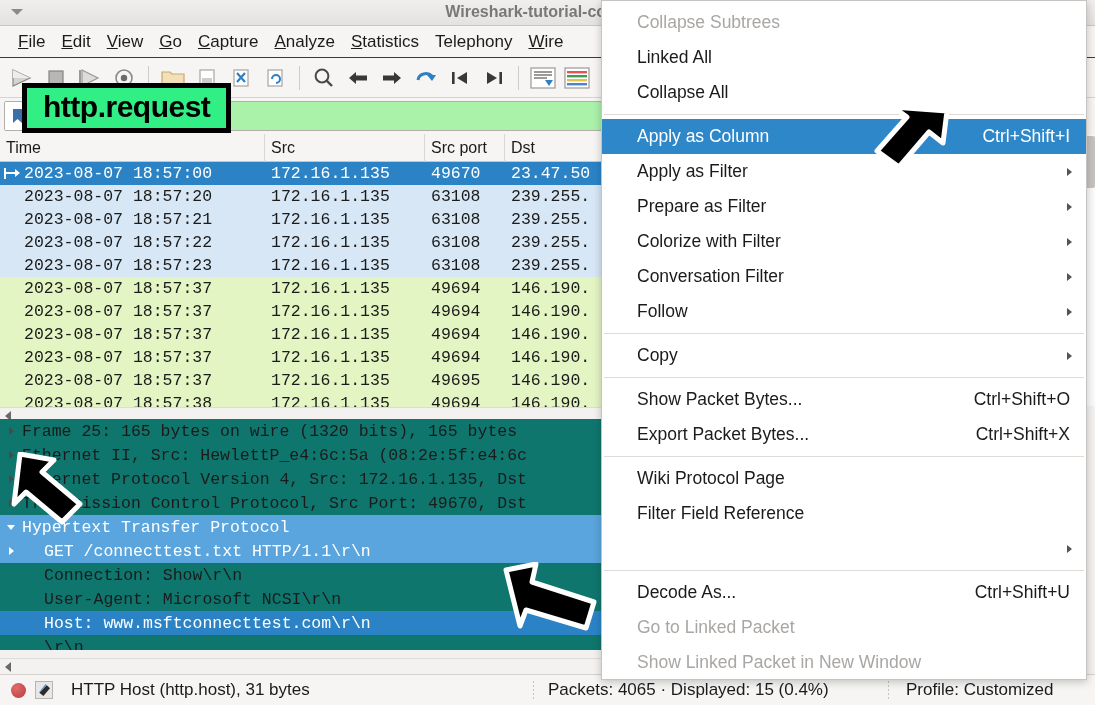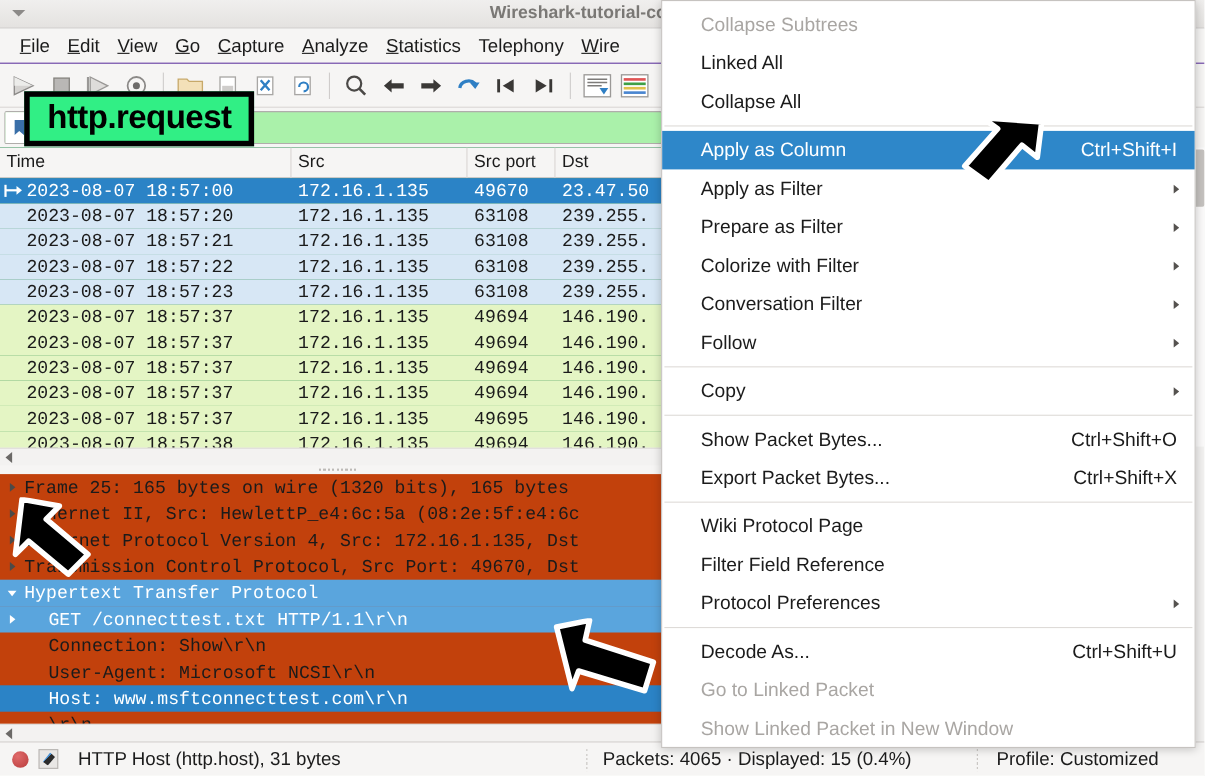--- a/index.html
+++ b/index.html
@@ -99,21 +99,21 @@
   }
   .anno-filter span {
     font-size: 30px; font-weight: bold; color: #000;
     letter-spacing: -0.5px; line-height: 32px;
     font-family: "Liberation Sans", sans-serif;
   }
 
   
   .packetlist {
     position: absolute; left: 0; top: 134px; width: 616px; height: 286px;
-    background: #15803d;
+    background: #fde047;
     overflow: hidden;
   }
   .plist-header {
     position: relative; height: 28px;
     background: #f6f5f4;
     border-bottom: 1px solid #c9c6c3;
     display: flex;
   }
   .pl-col {
     height: 28px; display: flex; align-items: center;
@@ -192,22 +192,22 @@
   }
   .splitter .grip {
     position: absolute; left: 50%; top: 3px; transform: translateX(-50%);
     width: 36px; height: 2px;
     background:
       repeating-linear-gradient(to right, #bdbab7 0 2px, transparent 2px 4px);
   }
 
   
   .details {
-    position: absolute; left: 0; top: 431px; width: 616px; height: 231px;
-    background: #c2410c;
+    position: absolute; left: 0; top: 419px; width: 616px; height: 231px;
+    background: #0f766e;
     overflow: hidden;
   }
   .drow {
     height: 24px; display: flex; align-items: center;
     font-family: "Liberation Mono", monospace;
     font-size: 16.5px; color: #1b1b1b;
     white-space: nowrap;
   }
   .drow.sel { background: #5aa5dd; color: #ffffff; }
   .drow.sel2 { background: #2b83c6; color: #ffffff; }
@@ -656,21 +656,20 @@
         <span class="shortcut">Ctrl+Shift+X</span>
       </div>
       <div class="ctx-sep"></div>
       <div class="ctx-item">
         <span>Wiki Protocol Page</span>
       </div>
       <div class="ctx-item">
         <span>Filter Field Reference</span>
       </div>
       <div class="ctx-item">
-        <span>Protocol Preferences</span>
         <span class="submenu-arrow"></span>
       </div>
       <div class="ctx-sep"></div>
       <div class="ctx-item">
         <span>Decode As...</span>
         <span class="shortcut">Ctrl+Shift+U</span>
       </div>
       <div class="ctx-item disabled">
         <span>Go to Linked Packet</span>
       </div>

